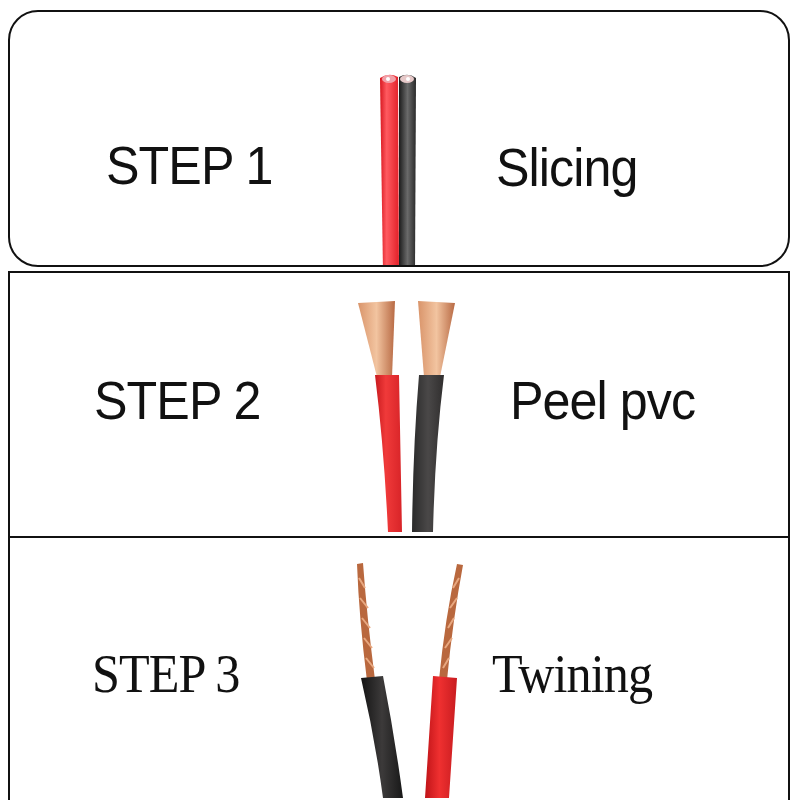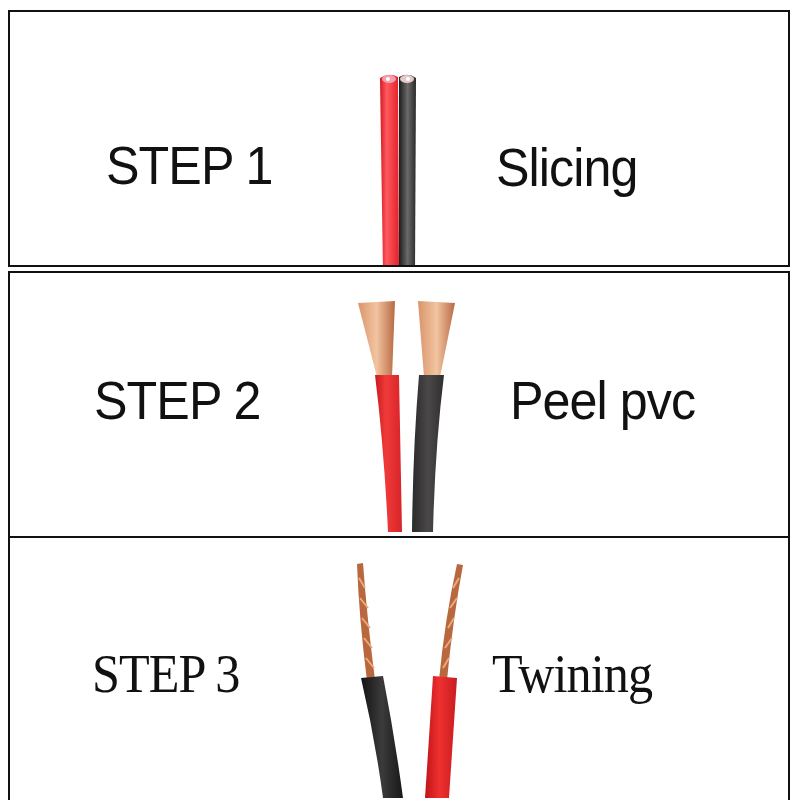--- a/index.html
+++ b/index.html
@@ -1,18 +1,18 @@
 <!DOCTYPE html>
 <html><head>
 <meta charset="utf-8">
 <style>
   html, body { margin:0; padding:0; background:#ffffff; }
   body { width:800px; height:800px; position:relative; overflow:hidden; font-family:"Liberation Sans", sans-serif; }
   .panel { position:absolute; left:8px; width:782px; border:2px solid #111; box-sizing:border-box; background:#fff; overflow:hidden; }
-  .p1 { top:10px; height:257px; }
+  .p1 { top:10px; height:257px;border-radius:30px; }
   .p2 { top:271px; height:289px; }
   .p3 { top:536px; height:293px;font-family:Liberation Serif, serif; }
   .step { position:absolute; font-size:54px; color:#111; letter-spacing:-1px; white-space:nowrap; transform:scaleX(0.93); transform-origin:left center; }
   .label { position:absolute; font-size:54px; color:#111; letter-spacing:-1px; white-space:nowrap; transform:scaleX(0.93); transform-origin:left center; }
   .p1 .step { left:96px; top:122px; }
   .p1 .label { left:486px; top:124px; }
   .p2 .step { left:84px; top:96px; }
   .p2 .label { left:500px; top:96px; }
   .p3 .step { left:82px; top:105px; }
   .p3 .label { left:482px; top:105px; }

